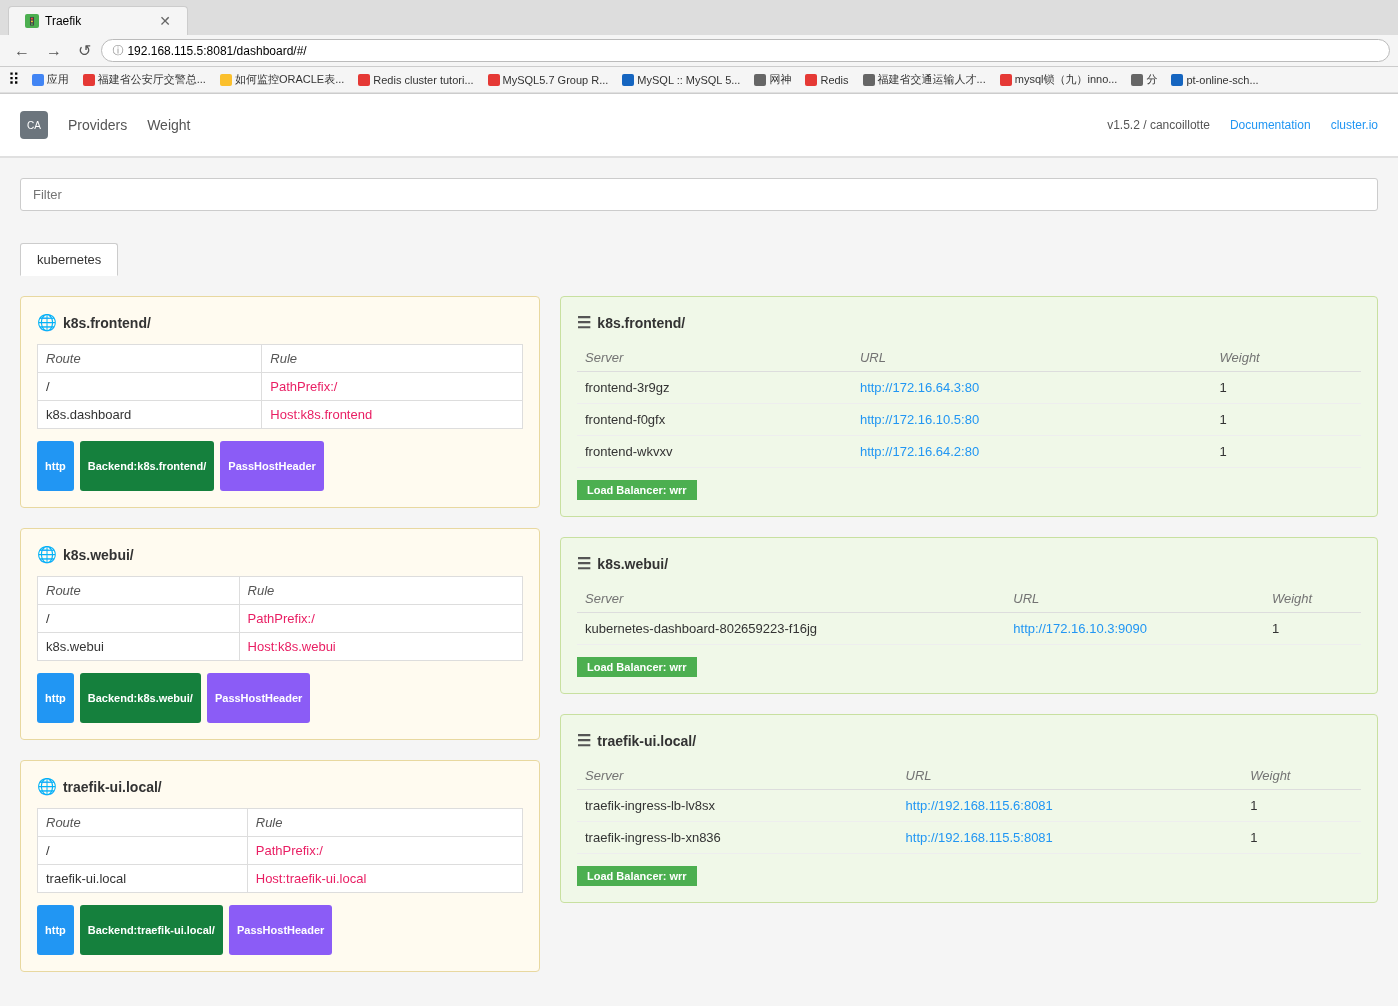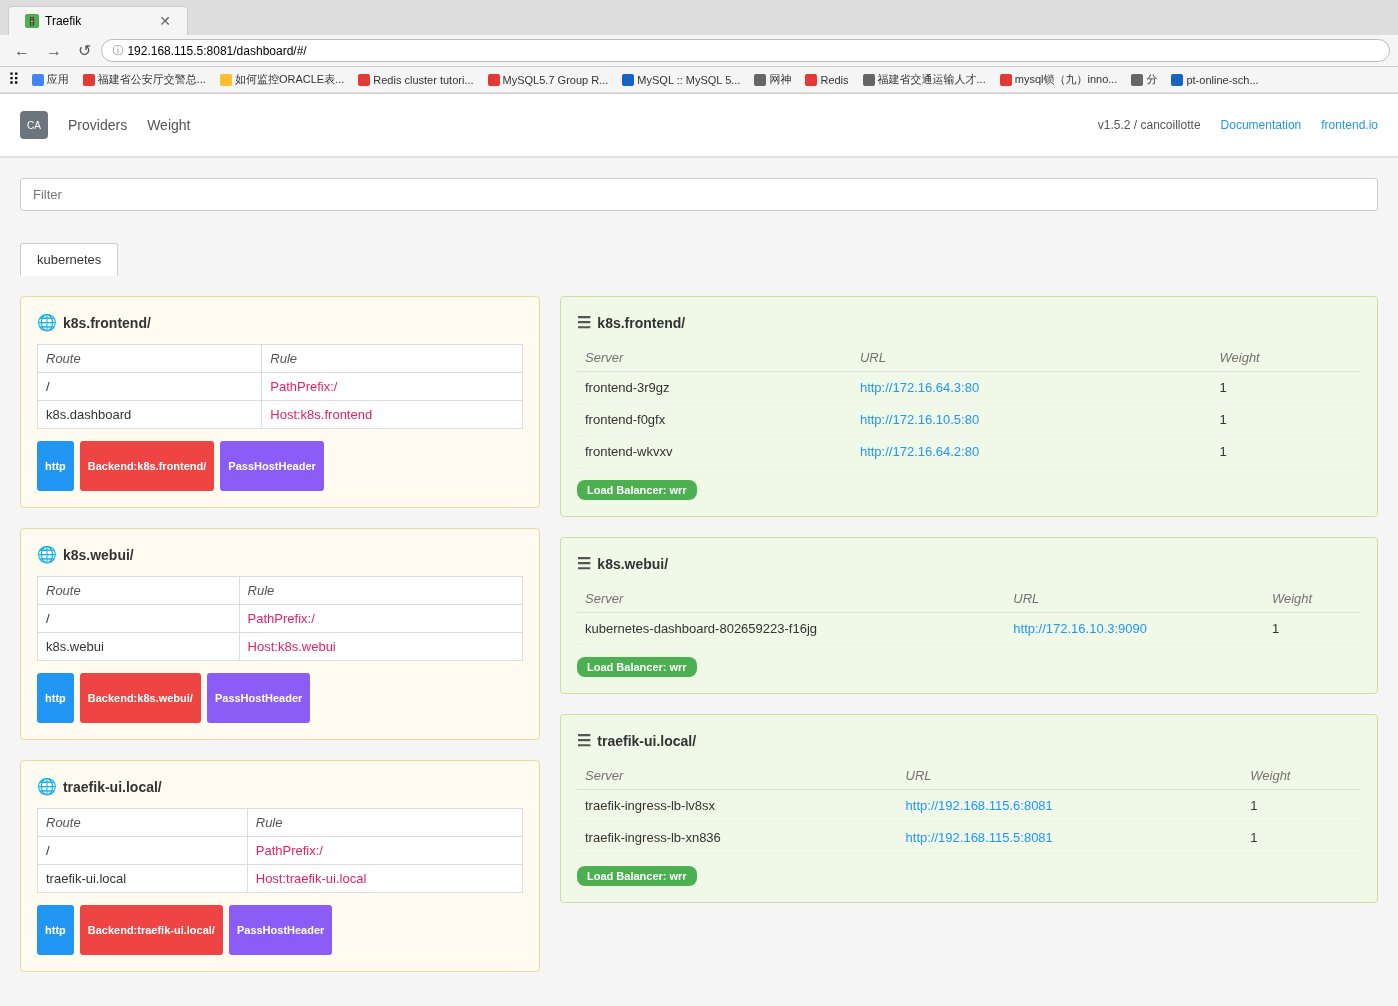--- a/index.html
+++ b/index.html
@@ -46,32 +46,32 @@
     .frontend-card { background: #fffbf0; border: 1px solid #e8d8a0; border-radius: 4px; padding: 16px; }
     .frontend-card-title { display: flex; align-items: center; gap: 6px; font-size: 14px; font-weight: bold; color: #333; margin-bottom: 12px; }
     .globe-icon { font-size: 16px; }
     .route-table { width: 100%; border-collapse: collapse; margin-bottom: 12px; }
     .route-table th { text-align: left; padding: 6px 8px; color: #555; font-style: italic; font-weight: normal; border: 1px solid #ddd; background: white; }
     .route-table td { padding: 6px 8px; border: 1px solid #ddd; background: white; color: #333; }
     .route-table td.rule { color: #e91e63; }
     .badge-row { display: flex; gap: 6px; flex-wrap: wrap; }
     .badge { padding: 19px 8px; border-radius: 3px; font-size: 11px; color: white; font-weight: bold; }
     .badge-http { background: #2196f3; }
-    .badge-backend { background: #ef4444; color: white; }
+    .badge-backend { background: #15803d; color: white; }
     .badge-passhost { background: #8b5cf6; color: white; }
 
     
     .backend-card { background: #f0f8e8; border: 1px solid #c8e0a0; border-radius: 4px; padding: 16px; }
     .backend-card-title { display: flex; align-items: center; gap: 6px; font-size: 14px; font-weight: bold; color: #333; margin-bottom: 12px; }
     .list-icon { font-size: 16px; color: #555; }
     .server-table { width: 100%; border-collapse: collapse; margin-bottom: 12px; }
     .server-table th { text-align: left; padding: 6px 8px; color: #737373; font-style: italic; font-weight: normal; border-bottom: 1px solid #ddd; }
     .server-table td { padding: 8px; border-bottom: 1px solid #eee; color: #333; vertical-align: top; }
     .server-table td a { color: #2196f3; text-decoration: none; }
-    .lb-badge { background: #4caf50; color: white; padding: 4px 10px; border-radius: 8px; font-size: 11px; font-weight: bold; display: inline-block; }
+    .lb-badge { background: #4caf50; color: white; padding: 4px 10px; border-radius: 0; font-size: 11px; font-weight: bold; display: inline-block; }
   </style>
 </head>
 <body>
 
 <div class="browser-chrome">
   <div class="tab-bar">
     <div class="tab">
       <span class="favicon">🚦</span>
       <span>Traefik</span>
       <span class="close-btn">✕</span>
@@ -143,21 +143,21 @@
   <div class="app-logo">
     <span>CA</span>
   </div>
   <nav class="app-nav">
     <a href="#">Providers</a>
     <a href="#">Weight</a>
   </nav>
   <div class="app-header-right">
     <span>v1.5.2 / cancoillotte</span>
     <a href="#">Documentation</a>
-    <a href="#">frontend.io</a>
+    <a href="#">cluster.io</a>
   </div>
 </div>
 
 <div class="main-content">
 
   <div class="filter-bar">
     <input class="filter-input" type="text" placeholder="Filter" style="">
   </div>
 
   <div class="tab-nav">

